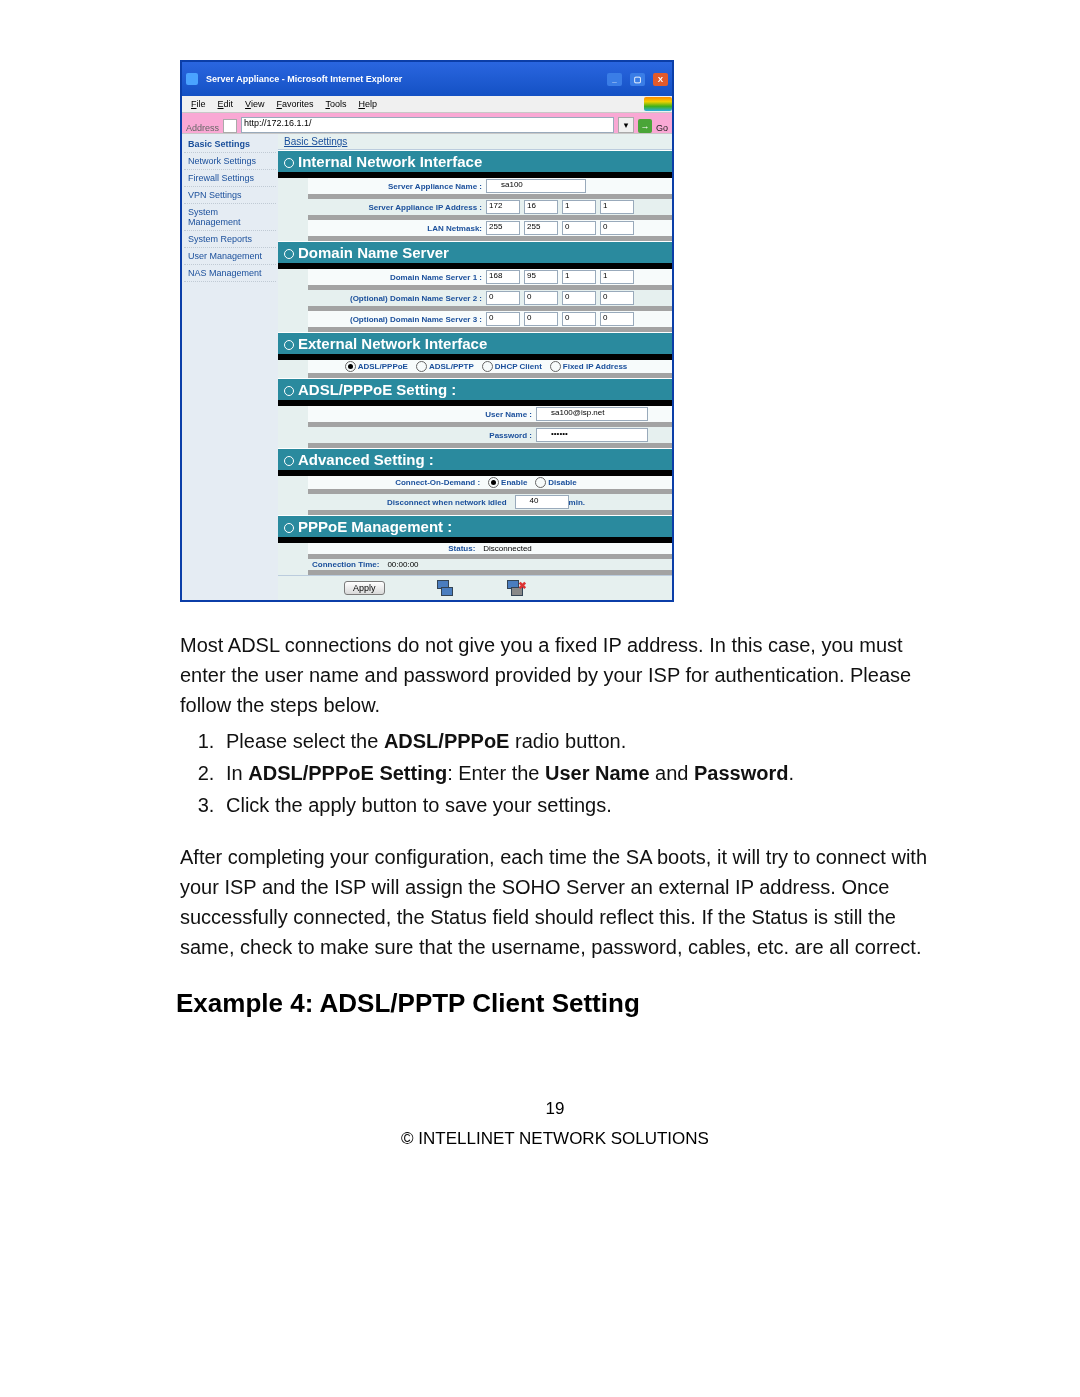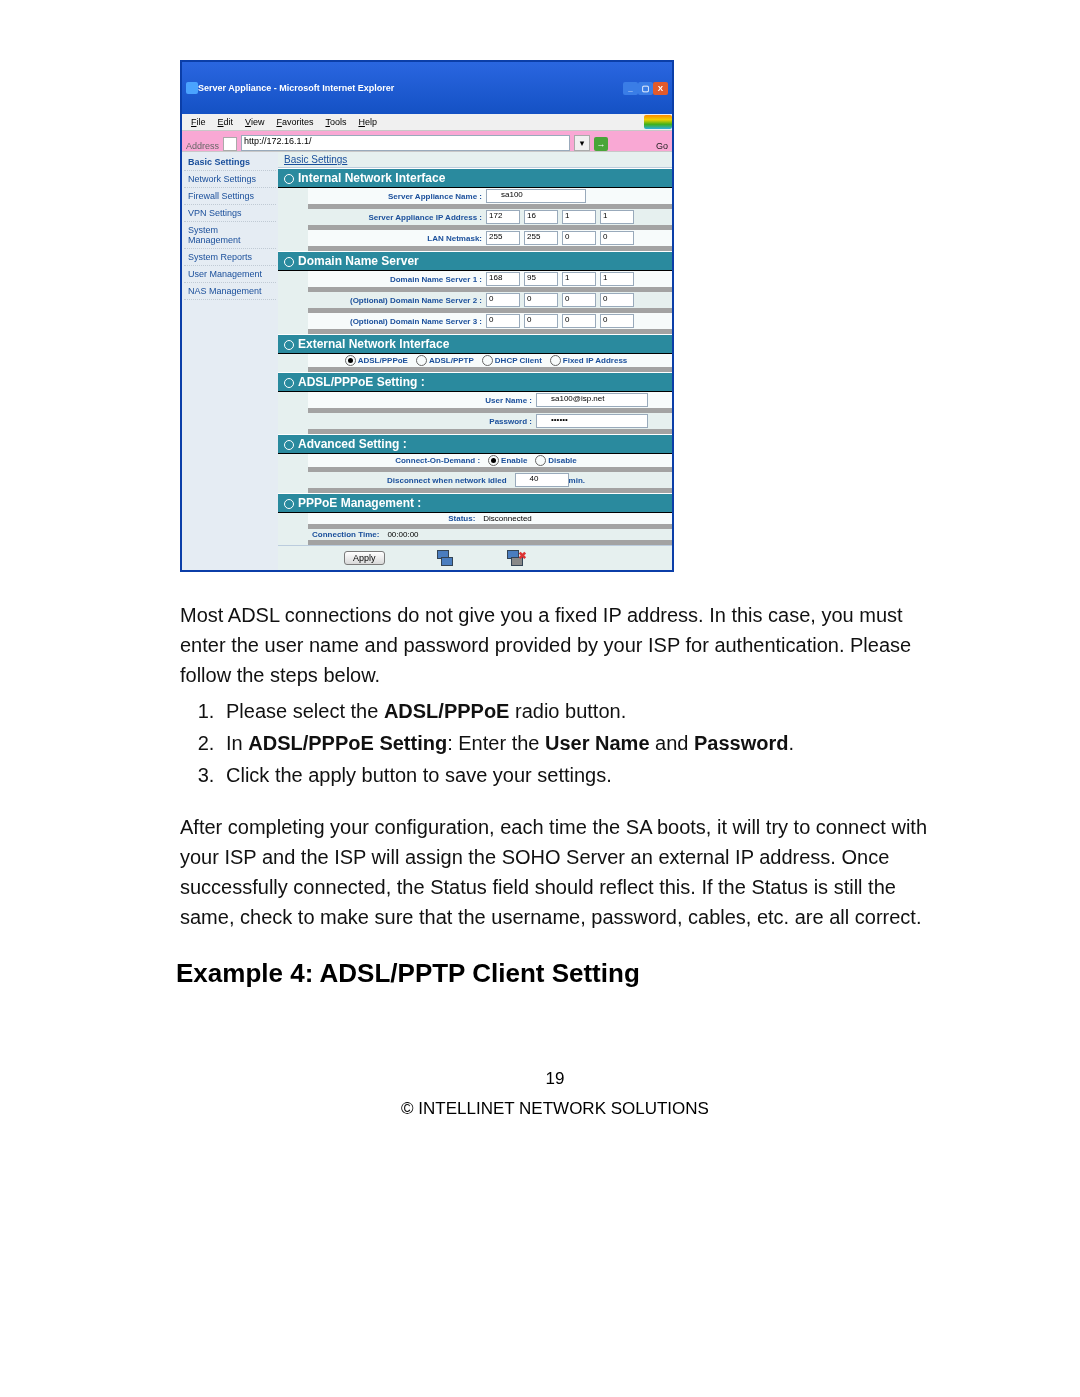--- a/index.html
+++ b/index.html
@@ -18,23 +18,23 @@
     border: 2px solid #0b3ea8;
     font-size: 9px;
     background: #fff;
   }
   
   .titlebar {
     height: 18px;
     background: linear-gradient(#2a66e0, #1451c4);
     display: flex;
     align-items: center;
-    padding: 17px 4px;
+    padding: 8px 4px;
     color: #fff;
-    gap: 0;
+    gap: 8px;
   }
   .titlebar .ie-icon {
     width: 12px; height: 12px; background: #4aa3ff;
     border-radius: 2px;
   }
   .titlebar .title { flex: 1; font-weight: bold; }
   .winbtn {
     width: 15px; height: 13px;
     display: flex; align-items: center; justify-content: center;
     font-size: 8px; font-weight: bold;
@@ -67,21 +67,21 @@
     padding: 0 4px; gap: 4px;
   }
   .addrbar .lbl { color:#666; }
   .addrbar .pageico { width: 12px; height: 12px; background:#fff; border:1px solid #aaa;}
   .addrbar .url {
     flex: 1; height: 14px; border: 1px solid #9ab; background:#fff;
     padding: 0 2px;
   }
   .addrbar .drop { width:14px;height:14px;border:1px solid #aaa;background:#f0f0f0;display:flex;align-items:center;justify-content:center;}
   .addrbar .go { width:14px;height:14px;background:#4aa538;border-radius:2px;display:flex;align-items:center;justify-content:center;color:#fff;font-weight:bold;}
-  .gotxt { color:#222;margin-left:44px; }
+  .gotxt { color:#222; }
   
   .banner {
     height: 38px;
     background: linear-gradient(90deg,#0b3d5e 0%, #1d6a92 25%, #0b3d5e 52%, #3a90b2 65%, #14516f 100%);
     display: flex; align-items: center;
     color: #fff; font-weight: bold; font-style: italic;
     letter-spacing: 1px;
     padding-left: 90px;
     font-size: 14px;
     text-shadow: 1px 1px 1px #000;
@@ -111,24 +111,24 @@
     text-decoration: underline;
     font-size: 10px;
     padding: 2px 6px;
     background: #e6f0ef;
     border-bottom: 1px solid #bcd;
   }
   .section-head {
     background: #2a8a9e;
     color: #fff;
     font-weight: bold;
-    font-size: 12px;
+    font-size: 15px;
     padding: 2px 6px;
     border-top: 1px solid #fff;
-    border-bottom: 1px solid #000000;
+    border-bottom: 6px solid #000000;
   }
   .section-head .gear { display:inline-block; width:8px;height:8px;border:1px solid #fff;border-radius:50%; margin-right:4px; vertical-align:middle;}
   .row {
     display: flex;
     align-items: center;
     padding: 1px 4px;
     background: #f7fbfb;
     border-bottom: 5px solid #a3a3a3;
     margin-left: 30px;
   }

